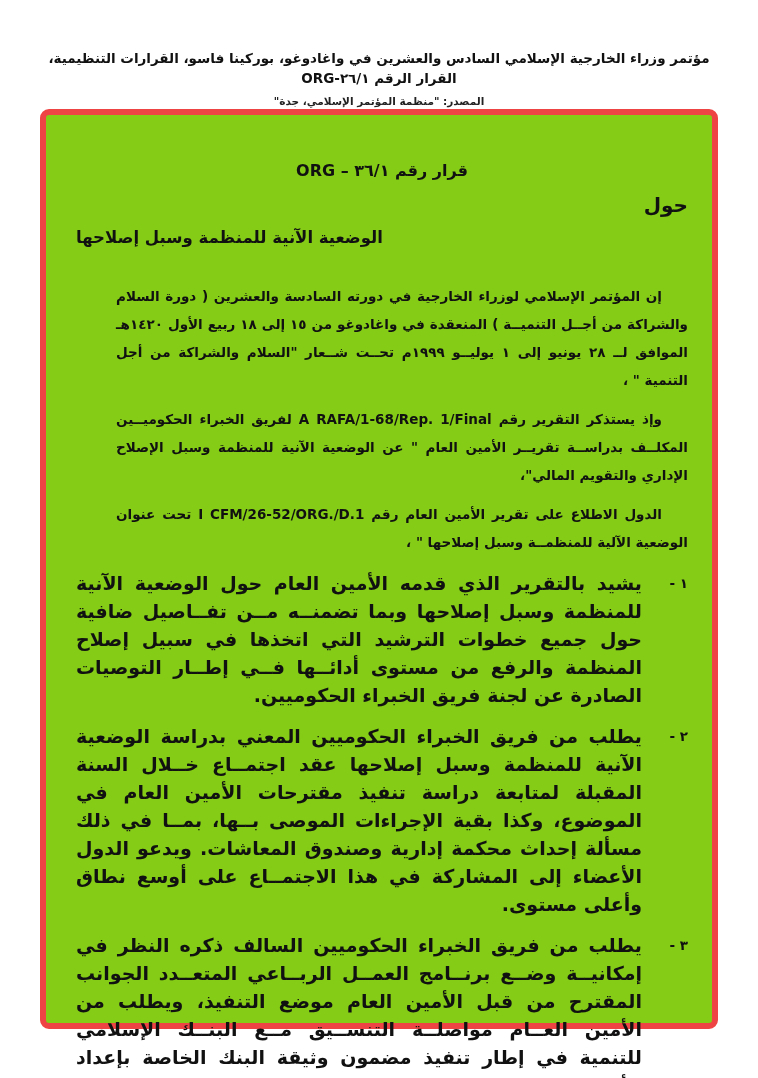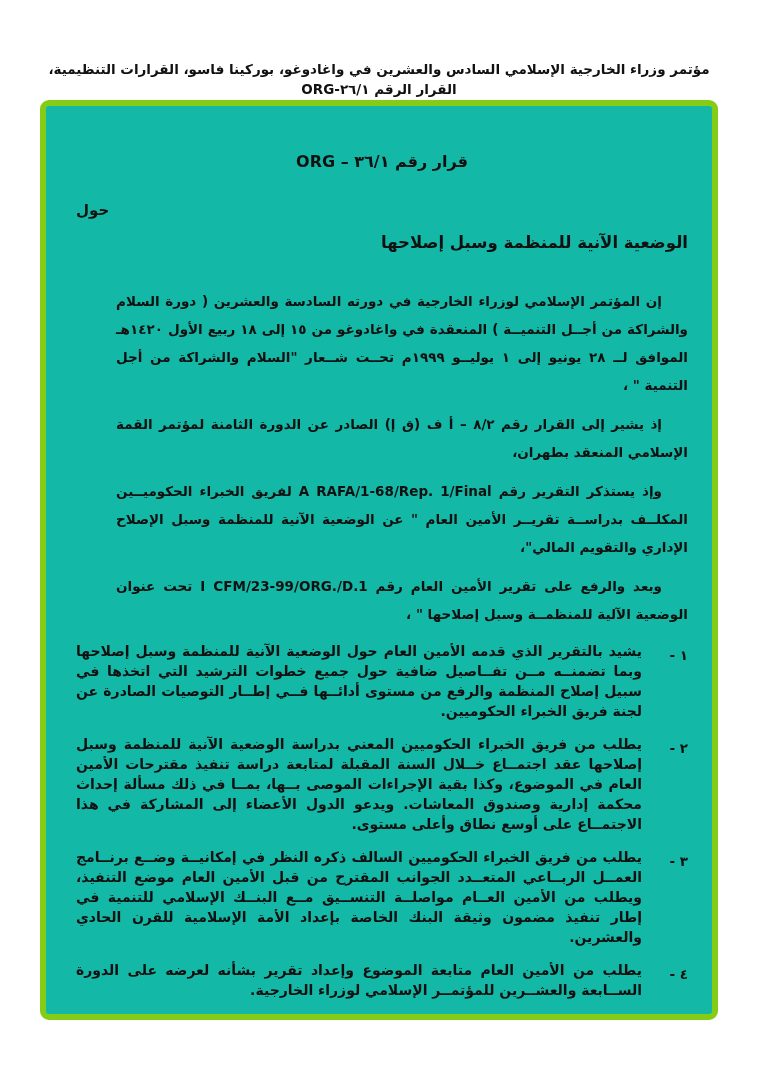--- a/index.html
+++ b/index.html
@@ -2,74 +2,73 @@
 <html lang="ar" dir="rtl"><head>
 <meta charset="utf-8">
 <style>
   html,body{margin:0;padding:0;}
   body{
     width:758px;height:1078px;position:relative;background:#ffffff;
     font-family:"DejaVu Sans",sans-serif;font-weight:bold;color:#111;
     direction:rtl;overflow:hidden;
   }
   .header{
-    position:absolute;top:59px;left:0;right:0;text-align:center;
+    position:absolute;top:48px;left:0;right:0;text-align:center;
   }
   .header-line1{font-size:13.5px;line-height:20px;padding:0 40px;}
   .header-line2{font-size:10.5px;line-height:16px;margin-top:5px;color:#222;}
   .frame{
-    position:absolute;top:100px;left:40px;width:666px;height:908px;
-    border:6px solid #84cc16;border-radius:9px;background:#14b8a6;
+    position:absolute;top:109px;left:40px;width:666px;height:908px;
+    border:6px solid #ef4444;border-radius:9px;background:#84cc16;
   }
   .content{
     position:absolute;top:0;left:0;right:0;bottom:0;
     padding:44px 24px 0 30px;
   }
   .title-number{text-align:center;font-size:16px;line-height:24px;}
-  .title-about{text-align:left;font-size:15px;line-height:22px;margin-top:25px;}
-  .title-subject{text-align:right;font-size:16.5px;line-height:24px;margin-top:10px;}
+  .title-about{text-align:right;font-size:20px;line-height:22px;margin-top:11px;}
+  .title-subject{text-align:left;font-size:16.5px;line-height:24px;margin-top:10px;}
   .para{
     font-size:13.5px;line-height:28px;text-align:justify;
     text-indent:26px;margin-top:11px;margin-left:40px;
   }
   .para.first{margin-top:32px;}
   .ltr-ref{direction:ltr;unicode-bidi:isolate;font-family:"DejaVu Sans",sans-serif;}
   .items{margin-top:4px;}
   .item{display:flex;margin-top:13px;}
   .item-num{
     flex:none;width:30px;margin-left:16px;font-size:13.5px;line-height:28px;
     white-space:nowrap;
   }
   .item-text{
-    flex:1;font-size:14px;line-height:20px;text-align:justify;
+    flex:1;font-size:19px;line-height:28px;text-align:justify;
   }
 </style>
 </head>
 <body>
 
 <div class="header">
   <div class="header-line1">مؤتمر وزراء الخارجية الإسلامي السادس والعشرين في واغادوغو، بوركينا فاسو، القرارات التنظيمية، القرار الرقم ٢٦/١-ORG</div>
   <div class="header-line2">المصدر:  "منظمة المؤتمر الإسلامي، جدة"</div>
 </div>
 
 <div class="frame">
   <div class="content">
 
     <div class="title-number">قرار رقم ٣٦/١ – ORG</div>
     <div class="title-about">حول</div>
     <div class="title-subject">الوضعية الآنية للمنظمة وسبل إصلاحها</div>
 
     <div class="para first">إن المؤتمر الإسلامي لوزراء الخارجية في دورته السادسة والعشرين ( دورة السلام والشراكة من أجــل التنميــة ) المنعقدة في واغادوغو من ١٥ إلى ١٨ ربيع الأول ١٤٢٠هـ الموافق لــ ٢٨ يونيو إلى ١ يوليــو ١٩٩٩م تحــت شــعار "السلام والشراكة من أجل التنمية " ،</div>
 
-    <div class="para">إذ يشير إلى القرار رقم ٨/٢ – أ ف (ق إ) الصادر عن الدورة الثامنة لمؤتمر القمة الإسلامي المنعقد بطهران،</div>
 
     <div class="para"><span>وإذ يستذكر التقرير رقم </span><span class="ltr-ref">A RAFA/1-68/Rep. 1/Final</span><span> لفريق الخبراء الحكوميــين المكلــف بدراســة تقريــر الأمين العام " عن الوضعية الآنية للمنظمة وسبل الإصلاح الإداري والتقويم المالي"،</span></div>
 
 
-    <div class="para"><span>وبعد والرفع على تقرير الأمين العام رقم </span><span class="ltr-ref">I CFM/23-99/ORG./D.1</span><span> تحت عنوان   الوضعية الآلية للمنظمــة وسبل إصلاحها " ،</span></div>
+    <div class="para"><span>الدول الاطلاع على تقرير الأمين العام رقم </span><span class="ltr-ref">I CFM/26-52/ORG./D.1</span><span> تحت عنوان   الوضعية الآلية للمنظمــة وسبل إصلاحها " ،</span></div>
 
     <div class="items">
 
       <div class="item">
         <span class="item-num">١ -</span>
         <div class="item-text">يشيد بالتقرير الذي قدمه الأمين العام حول الوضعية الآنية للمنظمة وسبل إصلاحها وبما تضمنــه مــن تفــاصيل ضافية حول جميع خطوات الترشيد التي اتخذها في سبيل إصلاح المنظمة والرفع من مستوى أدائــها فــي إطــار التوصيات الصادرة عن لجنة فريق الخبراء الحكوميين.</div>
       </div>
 
       <div class="item">
         <span class="item-num">٢ -</span>

